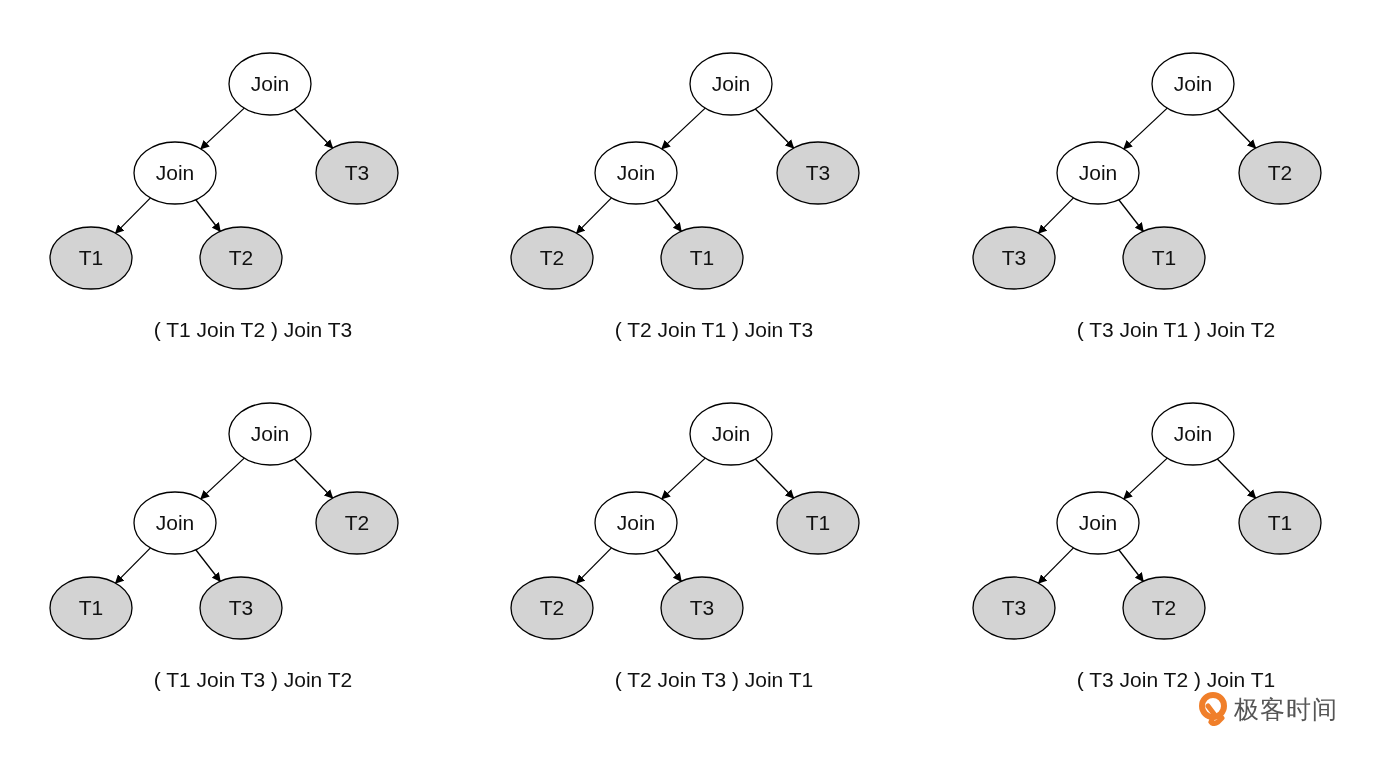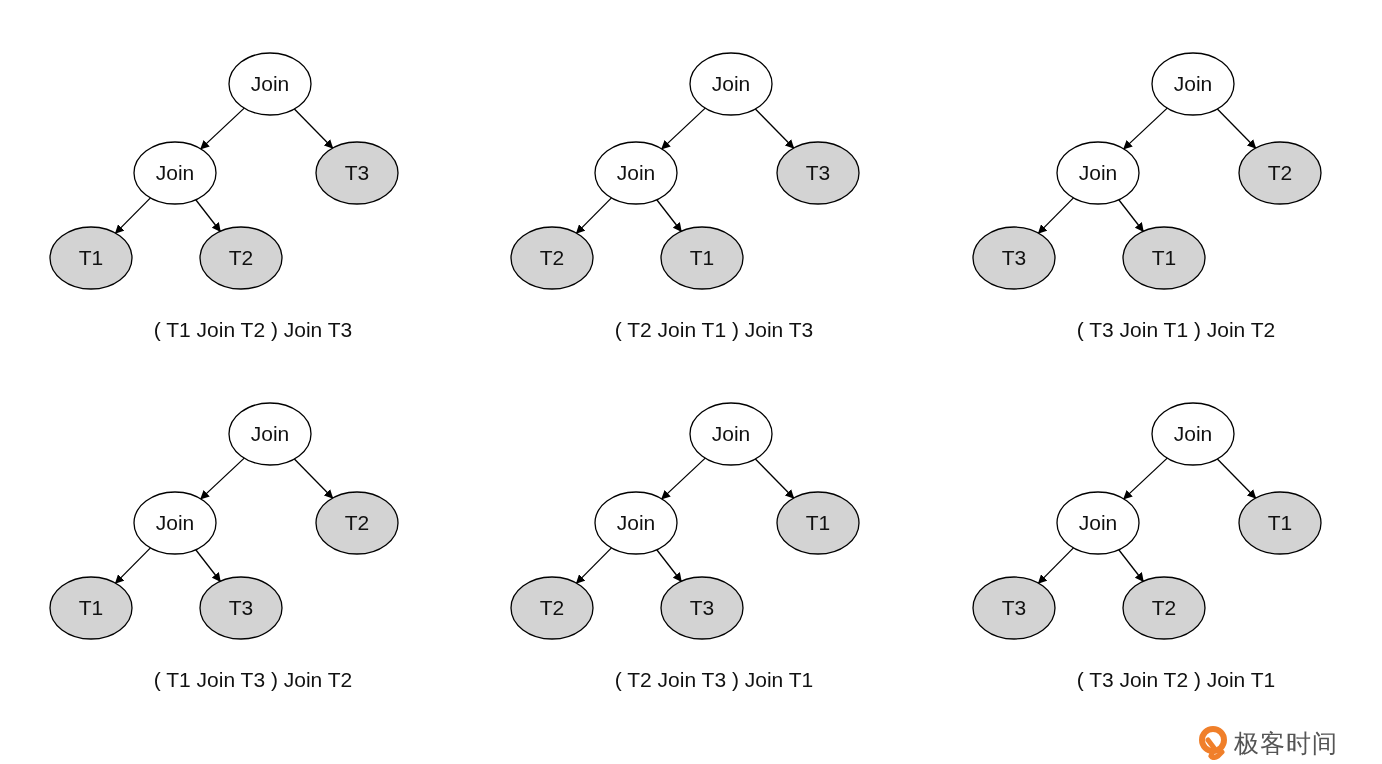--- a/index.html
+++ b/index.html
@@ -1,21 +1,21 @@
 <!DOCTYPE html>
 <html><head>
 <meta charset="utf-8">
 <style>
   html, body { margin: 0; padding: 0; background: #ffffff; }
   body { width: 1382px; height: 764px; position: relative; overflow: hidden;
          font-family: "Liberation Sans", sans-serif; }
   #diagram { position: absolute; left: 0; top: 0; }
   .node-label { font-family: "Liberation Sans", sans-serif; font-size: 21px; fill: #111; }
   .caption { font-family: "Liberation Sans", sans-serif; font-size: 21px; fill: #111; }
-  .logo { position: absolute; left: 1198px; top: 726px; display: flex; align-items: center; gap: 6px; }
+  .logo { position: absolute; left: 1198px; top: 692px; display: flex; align-items: center; gap: 6px; }
   .logo-text { font-family: "DejaVu Sans", sans-serif; font-size: 25px; color: #555; letter-spacing: 1px; }
 </style>
 </head>
 <body>
 
 <svg id="diagram" width="1382" height="764" viewBox="0 0 1382 764" xmlns="http://www.w3.org/2000/svg">
   <defs>
     <marker id="arrow" viewBox="0 0 10 10" refX="9" refY="5" markerWidth="9" markerHeight="9" orient="auto-start-reverse" markerUnits="userSpaceOnUse">
       <path d="M0,0 L10,5 L0,10 z" fill="#000"></path>
     </marker>

